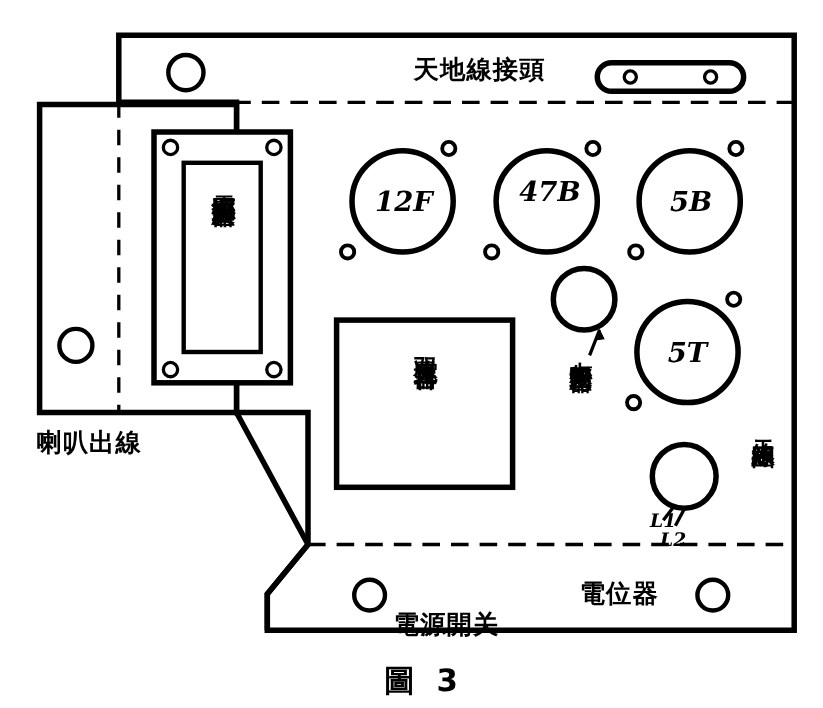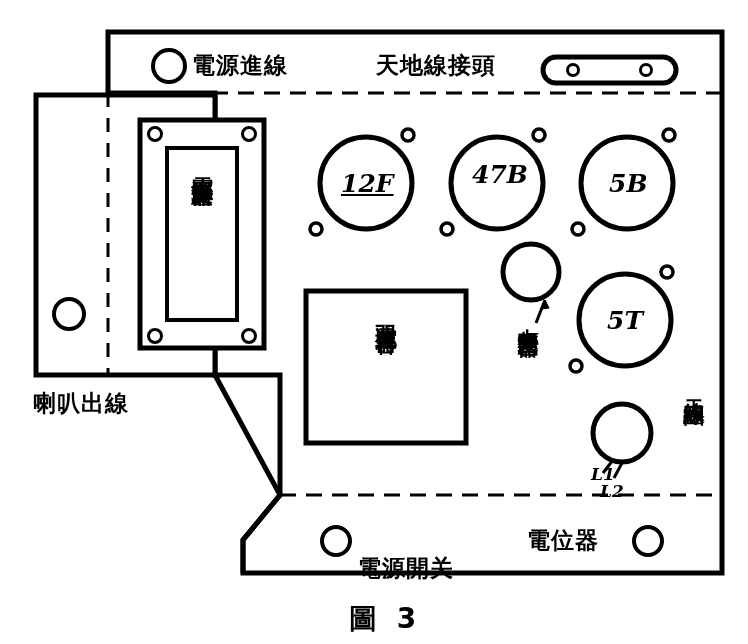--- a/index.html
+++ b/index.html
@@ -125,39 +125,38 @@
 
     <circle cx="622" cy="433" r="29" fill="#ffffff" stroke="#000000" stroke-width="5"></circle>
     <line x1="613" y1="460" x2="603" y2="473" stroke="#000000" stroke-width="3"></line>
     <line x1="623" y1="461" x2="614" y2="478" stroke="#000000" stroke-width="3"></line>
 
     <circle cx="336" cy="541" r="14" fill="#ffffff" stroke="#000000" stroke-width="4"></circle>
     <circle cx="648" cy="541" r="14" fill="#ffffff" stroke="#000000" stroke-width="4"></circle>
 
   </svg>
 
-  <div class="lbl lbl-h" style="left:192px; top:54px;">電源進線</div>
 
-  <div class="lbl lbl-h" style="left:376px; top:54px;">天地線接頭</div>
+  <div class="lbl lbl-h" style="left:376px; top:54px;font-family:Liberation Mono, monospace;">天地線接頭</div>
 
   <div class="lbl lbl-v" style="left:191px; top:160px;">電源變壓器</div>
 
   <div class="lbl lbl-v" style="left:375px; top:307px;">双連電容器</div>
 
   <div class="lbl lbl-v" style="left:517px; top:312px; font-size:21px;">中頻變壓器</div>
 
   <div class="lbl lbl-h" style="left:33px; top:392px;text-align:right;">喇叭出線</div>
 
   <div class="lbl lbl-v" style="left:683px; top:383px; font-size:21px;">天線線圈</div>
 
   <div class="lbl lbl-h" style="left:358px; top:529px;margin-top:28px;">電源開关</div>
 
   <div class="lbl lbl-h" style="left:527px; top:529px;">電位器</div>
 
-  <div class="tube-txt" style="left:341px; top:169px;text-decoration:underline;">12F</div>
+  <div class="tube-txt" style="left:341px; top:169px;">12F</div>
 
   <div class="tube-txt" style="left:472px; top:160px;">47B</div>
 
   <div class="tube-txt" style="left:609px; top:169px;">5B</div>
 
   <div class="tube-txt" style="left:607px; top:306px;">5T</div>
 
   <div class="coil-txt" style="left:591px; top:464px;">L1</div>
 
   <div class="coil-txt" style="left:600px; top:481px;">L2</div>

